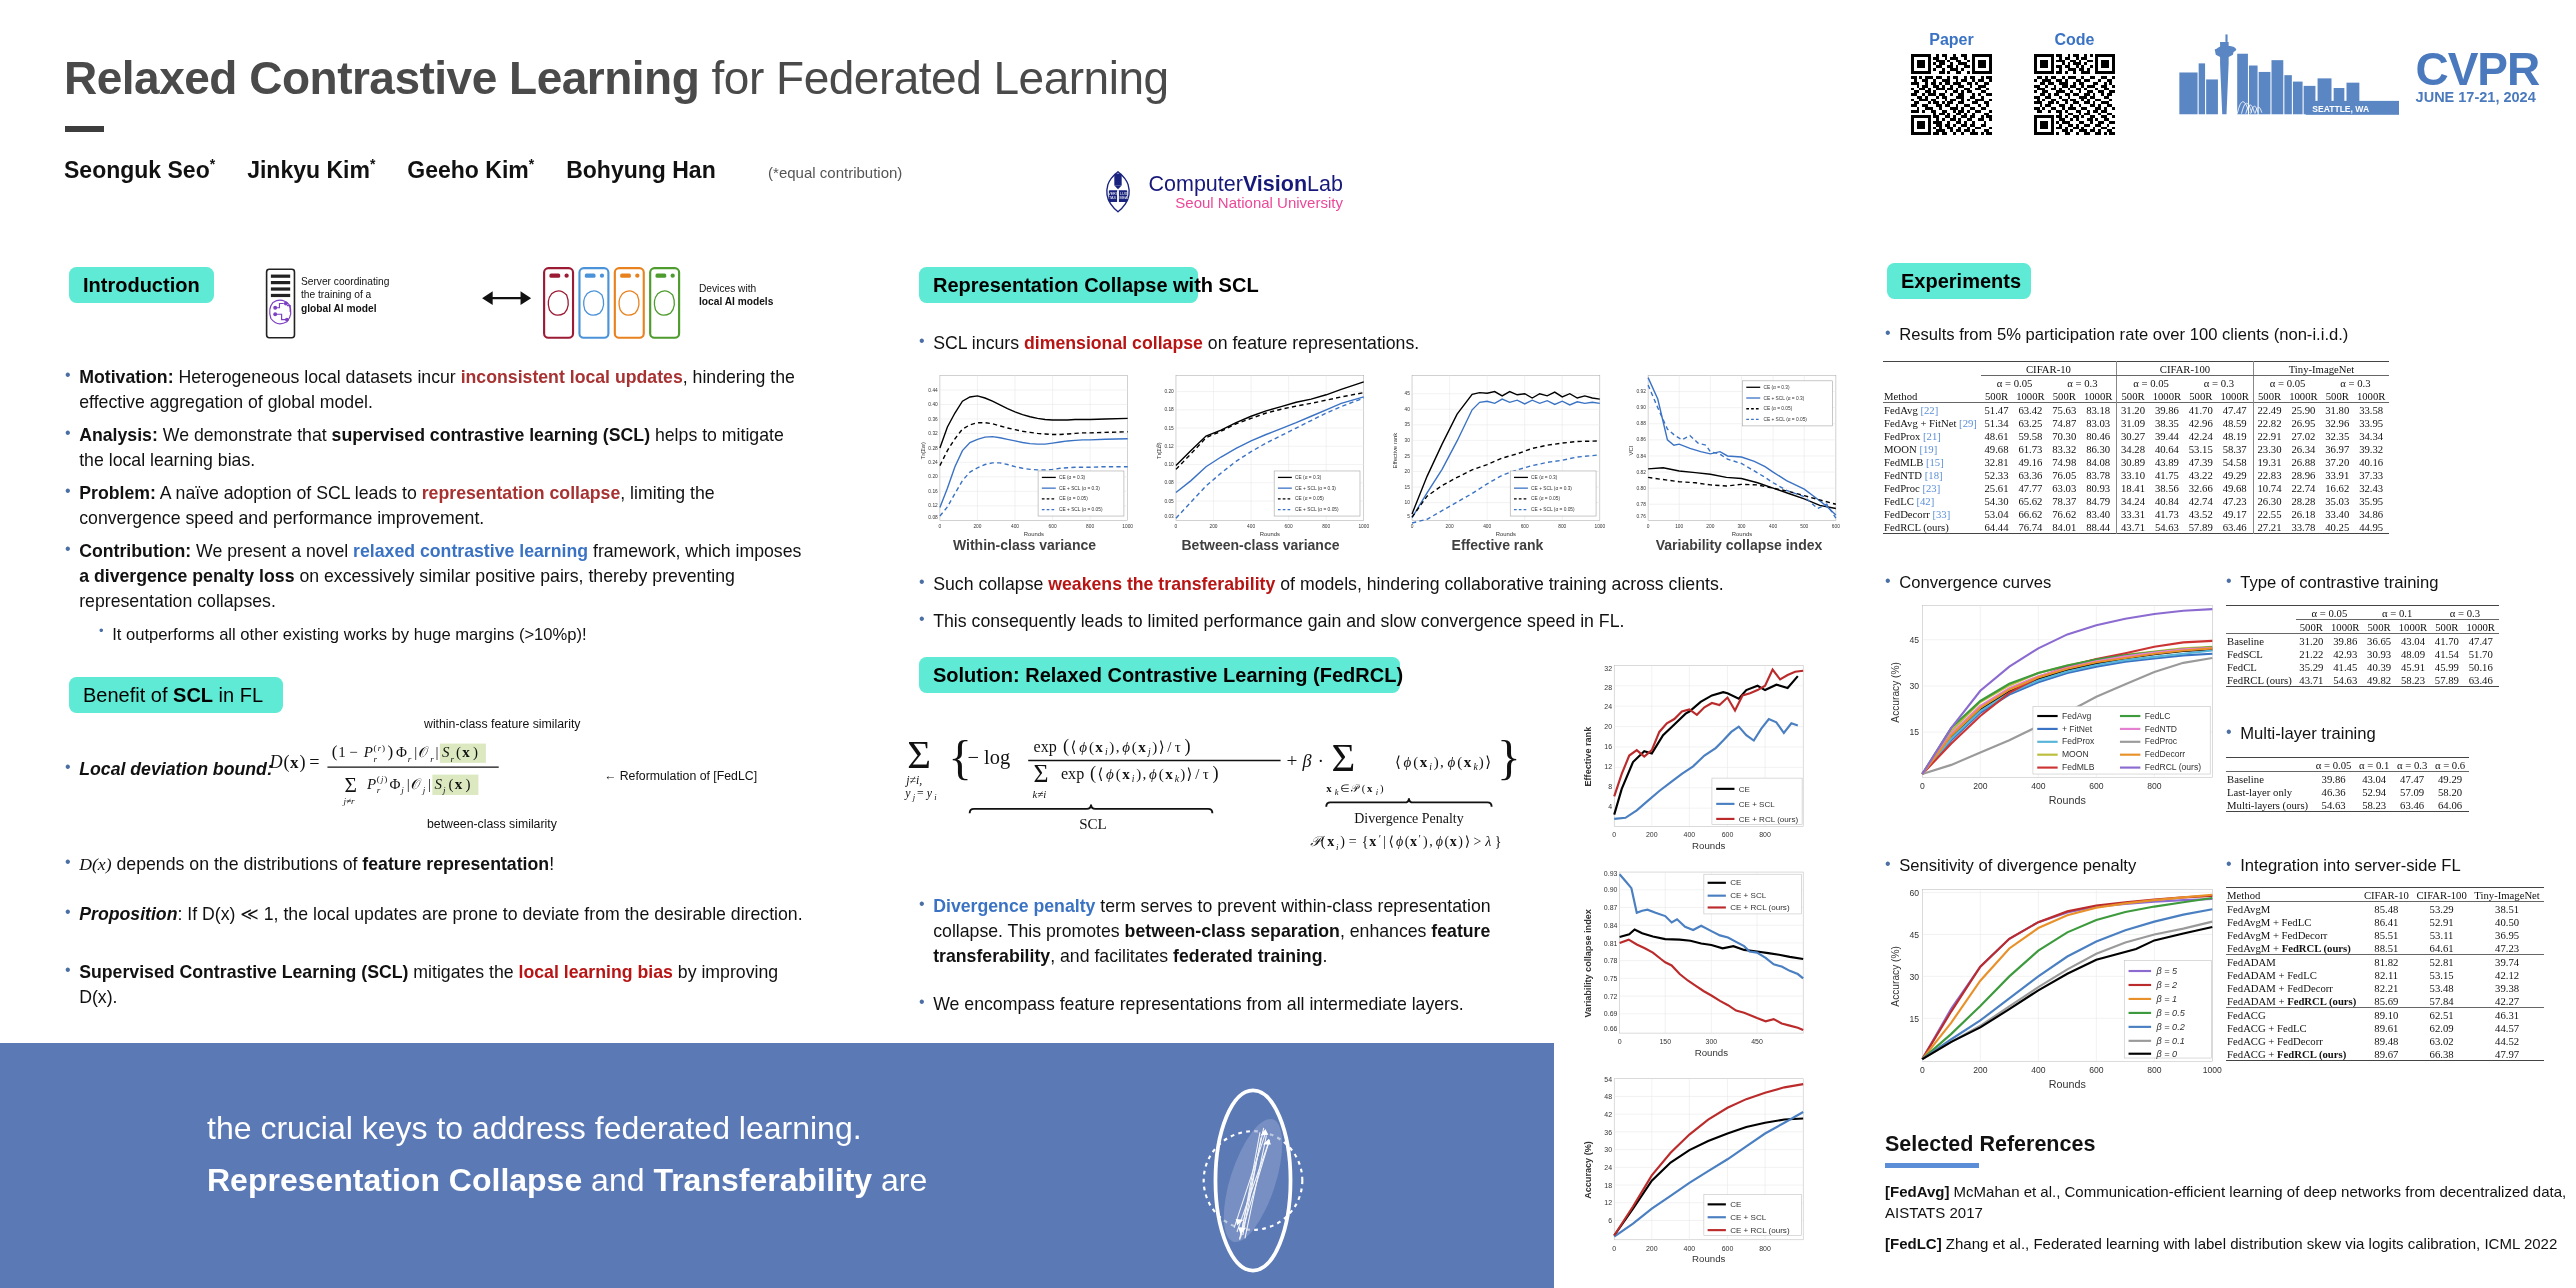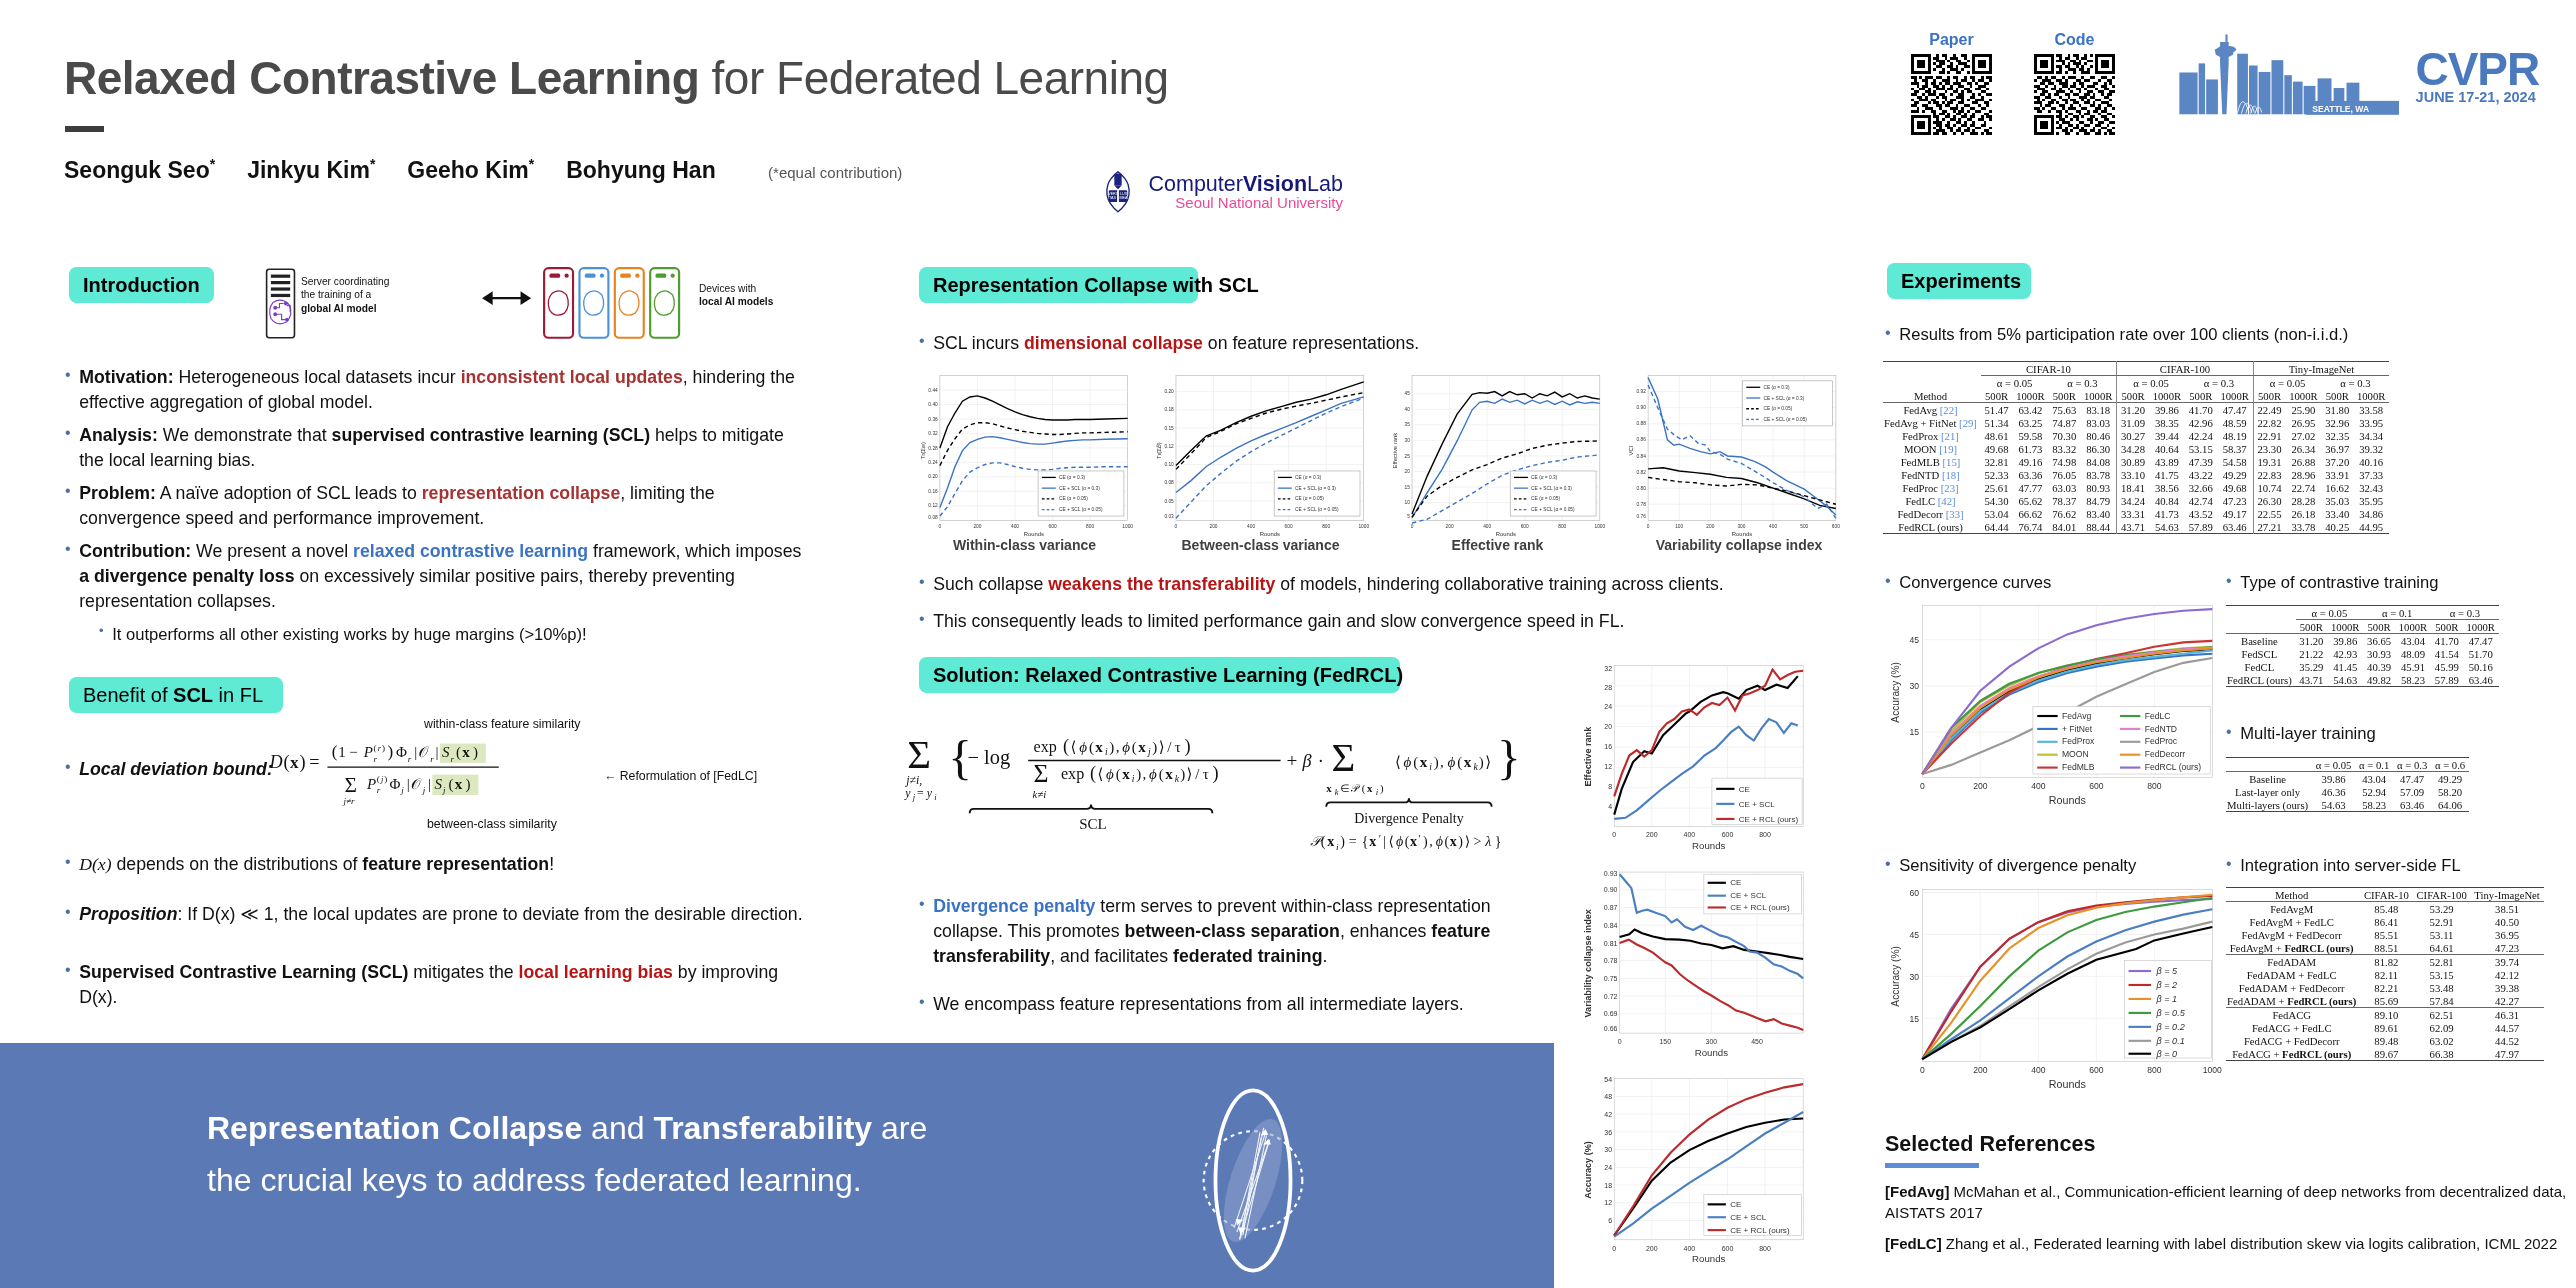--- a/index.html
+++ b/index.html
@@ -53,21 +53,21 @@
   .btxt .red2 { color: #b81414; font-weight: 700; }
   .btxt .blue { color: #3a72c4; font-weight: 700; }
   .btxt i { font-style: italic; }
 
   
   .figlabel { font-size: 14px; font-weight: 700; text-align: center; color: #404040; }
 
   
   table.sci { border-collapse: collapse; font-family: "Liberation Serif", serif; color: #111; }
   table.sci td, table.sci th { padding: 0.5px 3.8px; text-align: center; white-space: nowrap; font-weight: 400; }
-  table.sci td.m, table.sci th.m { text-align: center; padding-left: 1.1px; }
+  table.sci td.m, table.sci th.m { text-align: left; padding-left: 1.1px; }
   .ttop { border-top: 1.6px solid #444; }
   .tmid { border-top: 0.8px solid #666; }
   .tbot { border-bottom: 1.6px solid #444; }
   .vline { border-left: 0.8px solid #888; }
   .ref { color: #5b8ed6; }
   .bold { font-weight: 700; }
   .ul-head { border-bottom: 0.5px solid #666; }
 
   
   .plot { position: absolute; background: #fff; }
@@ -1814,22 +1814,22 @@
     </table>
   </div>
 
   <div class="refs-title" style="left:1885px; top:1132px;">Selected References</div>
   <div class="refs-rule" style="left:1885px; top:1163px;"></div>
   <div class="ref-item" style="left:1885px; top:1181px;"><b>[FedAvg]</b><span> McMahan et al., Communication-efficient learning of deep networks from decentralized data, AISTATS 2017</span></div>
   <div class="ref-item" style="left:1885px; top:1233px;"><b>[FedLC]</b><span> Zhang et al., Federated learning with label distribution skew via logits calibration, ICML 2022</span></div>
 
   <div class="banner"></div>
   <div class="banner-txt">
+    <div>the crucial keys to address federated learning.</div>
     <div><b>Representation Collapse</b><span> and </span><b>Transferability</b><span> are</span></div>
-    <div>the crucial keys to address federated learning.</div>
   </div>
   <svg style="position:absolute; left:1159px; top:1084px;" width="188" height="193" viewBox="0 0 350 360">
     <ellipse cx="175" cy="180" rx="70" ry="168" fill="none" stroke="#fff" stroke-width="7"></ellipse>
     <circle cx="175" cy="180" r="92" fill="none" stroke="#fff" stroke-width="4" stroke-dasharray="7 8"></circle>
     <ellipse cx="175" cy="180" rx="42" ry="120" transform="rotate(18,175,180)" fill="#8ea3cc" opacity="0.55"></ellipse>
     <g stroke="#fff" stroke-width="2" fill="none" opacity="0.9">
       <path d="M150 290 L195 82"></path>
         <path d="M160 288 L200 96"></path>
         <path d="M145 276 L206 104"></path>
       <path d="M152 286 L188 90"></path>

